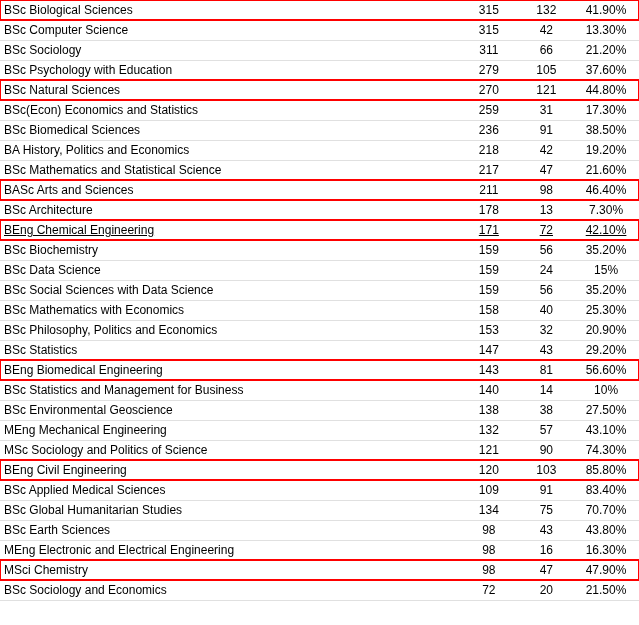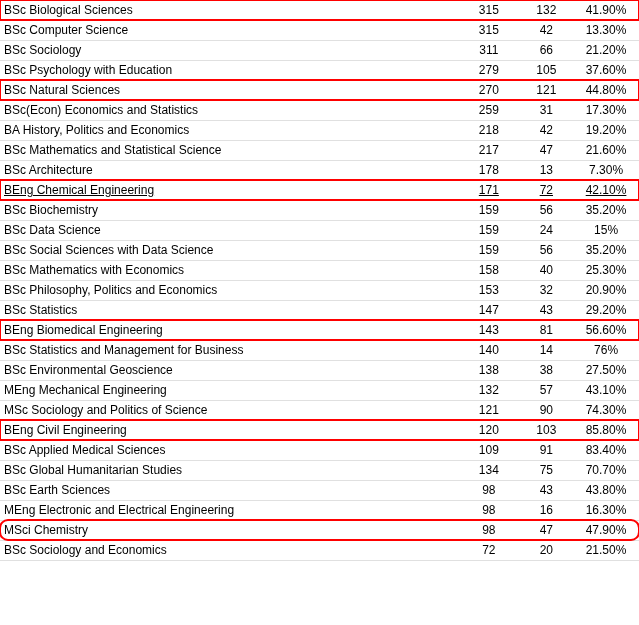--- a/index.html
+++ b/index.html
@@ -69,30 +69,42 @@
         <td>121</td>
         <td>44.80%</td>
       </tr>
       <tr>
         <td>BSc(Econ) Economics and Statistics</td>
         <td>259</td>
         <td>31</td>
         <td>17.30%</td>
       </tr>
       <tr>
+        <td>BSc Biomedical Sciences</td>
+        <td>236</td>
+        <td>91</td>
+        <td>38.50%</td>
+      </tr>
+      <tr>
         <td>BA History, Politics and Economics</td>
         <td>218</td>
         <td>42</td>
         <td>19.20%</td>
       </tr>
       <tr>
         <td>BSc Mathematics and Statistical Science</td>
         <td>217</td>
         <td>47</td>
         <td>21.60%</td>
+      </tr>
+      <tr style="outline: red solid 2px; outline-offset: -1px;">
+        <td>BASc Arts and Sciences</td>
+        <td>211</td>
+        <td>98</td>
+        <td>46.40%</td>
       </tr>
       <tr>
         <td>BSc Architecture</td>
         <td>178</td>
         <td>13</td>
         <td>7.30%</td>
       </tr>
       <tr style="outline: red solid 2px; outline-offset: -1px; text-decoration: underline;">
         <td>BEng Chemical Engineering</td>
         <td>171</td>
@@ -138,21 +150,21 @@
       <tr style="outline: red solid 2px; outline-offset: -1px; margin-top: 44px;">
         <td>BEng Biomedical Engineering</td>
         <td>143</td>
         <td>81</td>
         <td>56.60%</td>
       </tr>
       <tr>
         <td>BSc Statistics and Management for Business</td>
         <td>140</td>
         <td>14</td>
-        <td>76%</td>
+        <td>10%</td>
       </tr>
       <tr>
         <td>BSc Environmental Geoscience</td>
         <td>138</td>
         <td>38</td>
         <td>27.50%</td>
       </tr>
       <tr>
         <td>MEng Mechanical Engineering</td>
         <td>132</td>
@@ -188,21 +200,21 @@
         <td>98</td>
         <td>43</td>
         <td>43.80%</td>
       </tr>
       <tr>
         <td>MEng Electronic and Electrical Engineering</td>
         <td>98</td>
         <td>16</td>
         <td>16.30%</td>
       </tr>
-      <tr style="outline: red solid 2px; outline-offset: -1px; border-radius: 8px;">
+      <tr style="outline: red solid 2px; outline-offset: -1px;">
         <td>MSci Chemistry</td>
         <td>98</td>
         <td>47</td>
         <td>47.90%</td>
       </tr>
       <tr>
         <td>BSc Sociology and Economics</td>
         <td>72</td>
         <td>20</td>
         <td>21.50%</td>

